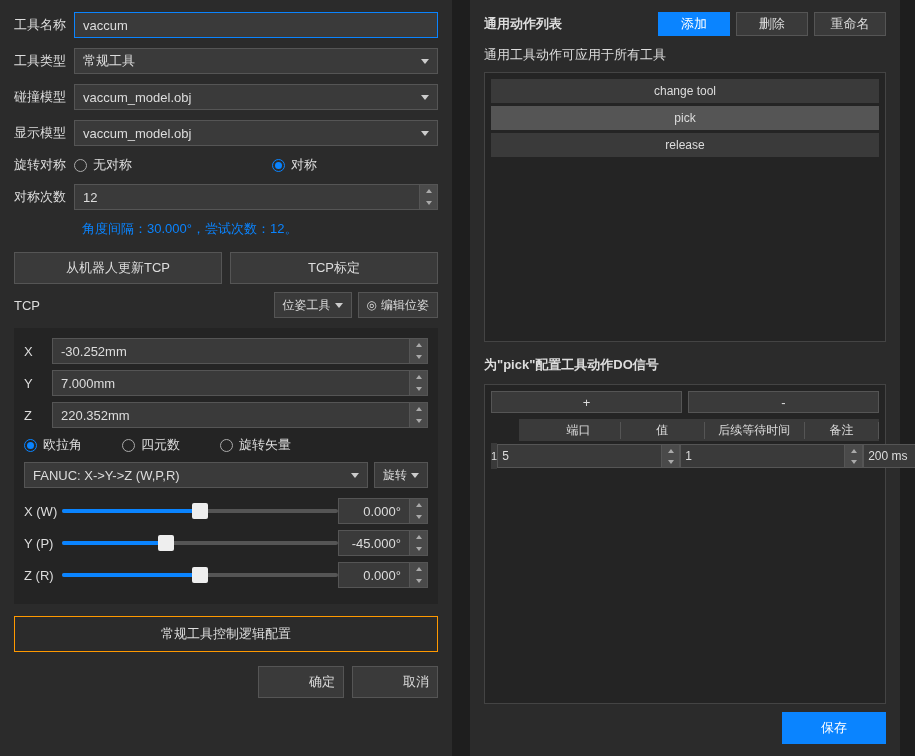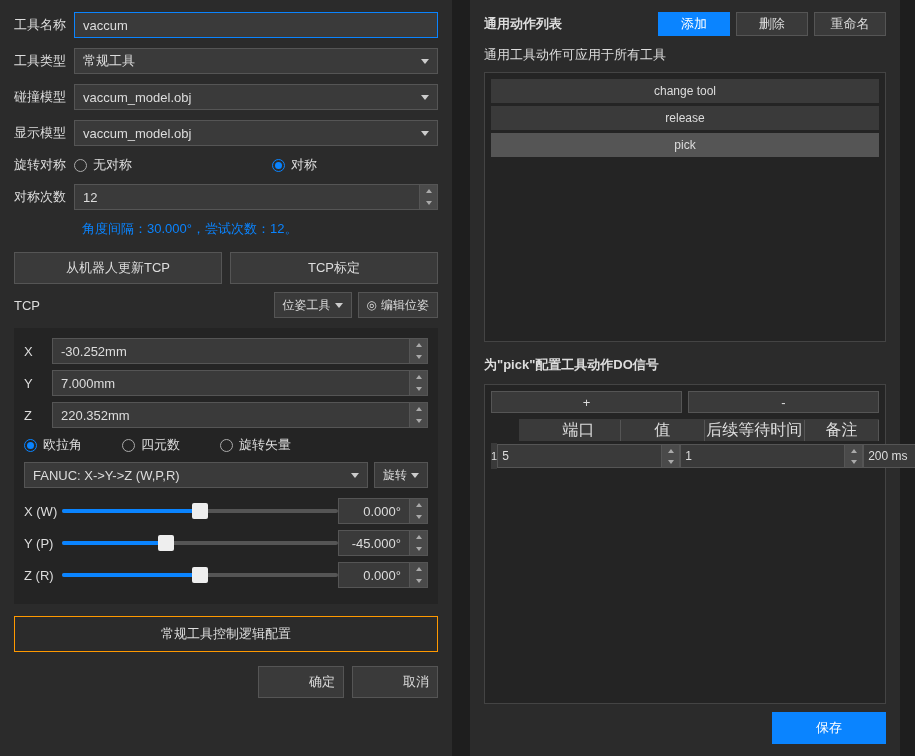--- a/index.html
+++ b/index.html
@@ -76,31 +76,31 @@
 .sub-desc { margin-bottom: 8px; }
 .action-list { background: #242424; border: 1px solid #444; padding: 6px; height: 270px; overflow: auto; margin-bottom: 14px; }
 .action-item { background: #3a3a3a; height: 24px; display: flex; align-items: center; justify-content: center; margin-bottom: 3px; cursor: pointer; font-size: 12px; }
 .action-item.selected { background: #555; }
 
 .cfg-title { font-weight: bold; margin-bottom: 10px; }
 .cfg-block { background: #242424; border: 1px solid #444; padding: 6px; flex: 1; display: flex; flex-direction: column; }
 .pm-row { display: flex; gap: 6px; margin-bottom: 6px; }
 .pm-row .btn { flex: 1; height: 22px; }
 
-.cfg-table-head { display: flex; background: #3a3a3a; height: 22px; align-items: center; font-size: 16px; margin-left: 28px; }
+.cfg-table-head { display: flex; background: #3a3a3a; height: 22px; align-items: center; font-size: 12px; margin-left: 28px; }
 .cfg-cell { text-align: center; border-right: 1px solid #555; }
 .cfg-row { display: flex; align-items: center; height: 26px; margin-top: 2px; }
 .cfg-idx { width: 18px; text-align: center; background: #3a3a3a; height: 100%; display: flex; align-items: center; justify-content: center; font-size: 11px; }
 .cfg-spin { flex: 1; display: flex; }
 .cfg-spin .text-input { font-size: 12px; padding: 0 4px; height: 24px; }
 .cfg-spin .spin-btns { height: 24px; }
 .cfg-remark { width: 74px; }
 
 .save-row { display: flex; justify-content: flex-end; margin-top: 8px; }
-.save-row .btn { width: 114px; }
+.save-row .btn { width: 104px; }
 </style>
 </head>
 <body>
 
 <div class="panel panel-left">
 
   <div class="row">
     <div class="label">工具名称</div>
     <input class="text-input active-border" value="vaccum" style="">
   </div>
@@ -297,22 +297,22 @@
     <div class="right-title">通用动作列表</div>
     <div class="btn btn-prim">添加</div>
     <div class="btn">删除</div>
     <div class="btn">重命名</div>
   </div>
 
   <div class="sub-desc">通用工具动作可应用于所有工具</div>
 
   <div class="action-list">
     <div class="action-item">change tool</div>
+    <div class="action-item selected">pick</div>
     <div class="action-item">release</div>
-    <div class="action-item selected">pick</div>
   </div>
 
   <div class="cfg-title">
     <span>为</span><span>"pick"</span><span>配置工具动作DO信号</span>
   </div>
 
   <div class="cfg-block">
     <div class="pm-row">
       <div class="btn">+</div>
       <div class="btn">-</div>

